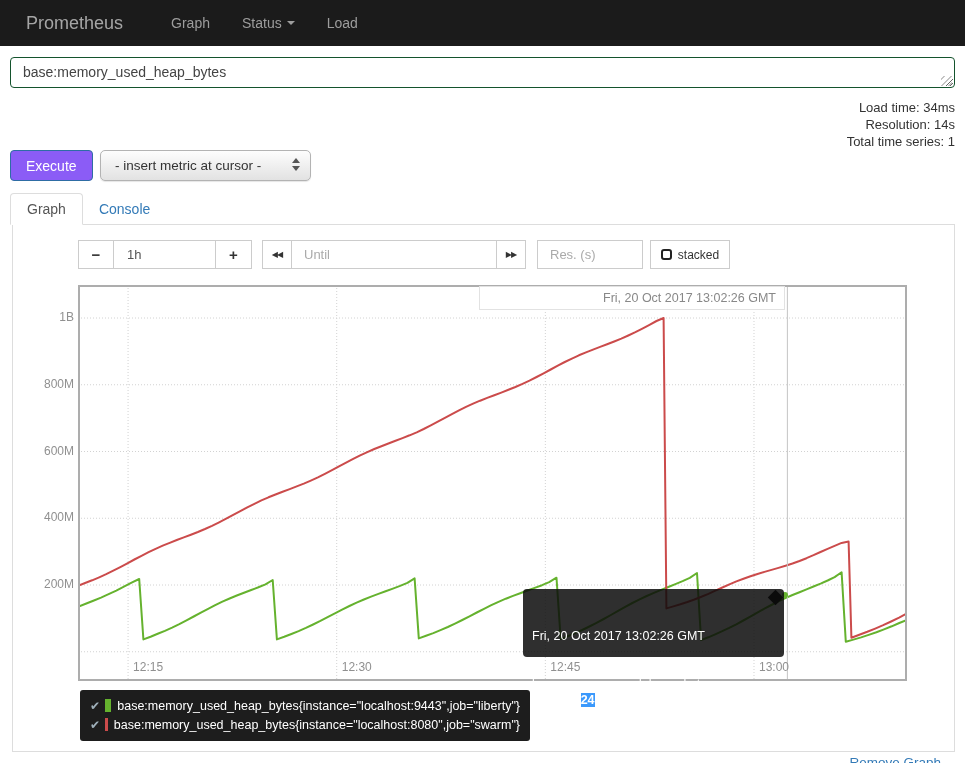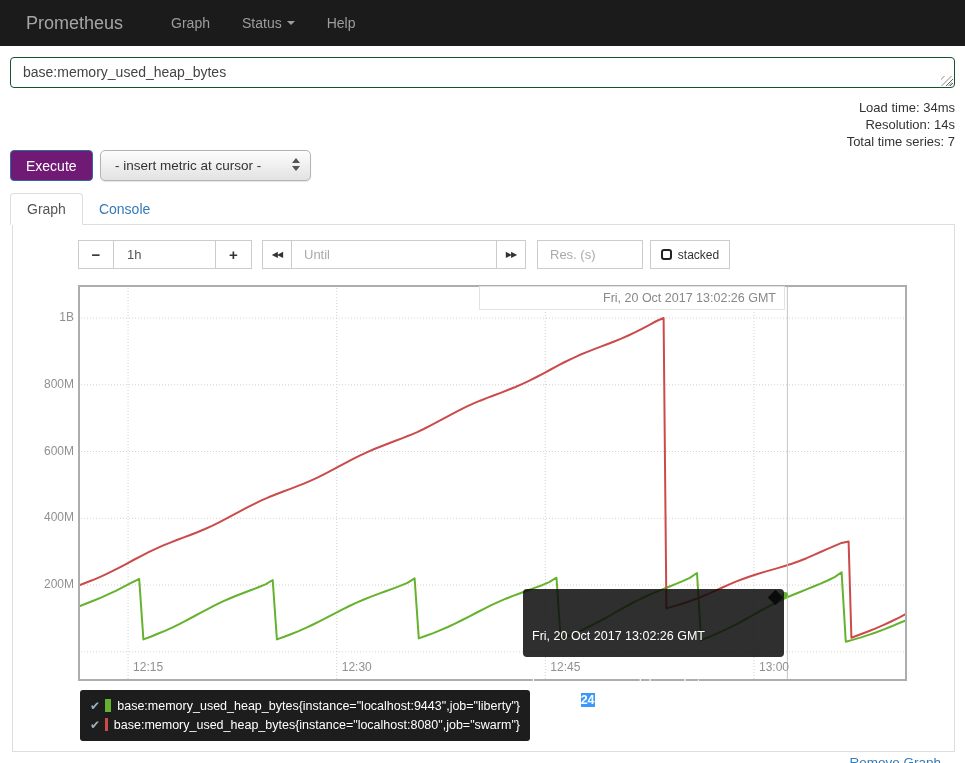--- a/index.html
+++ b/index.html
@@ -11,21 +11,21 @@
   .brand { color:#a5a5a5; font-size:18px; margin-left:26px; cursor:pointer; }
   .nav-items { display:flex; margin-left:32px; }
   .nav-item { color:#9d9d9d; font-size:14px; padding:0 16px; line-height:46px; cursor:pointer; display:flex; align-items:center; }
   .caret { display:inline-block; width:0; height:0; margin-left:5px; border-left:4px solid transparent; border-right:4px solid transparent; border-top:4px solid #9d9d9d; }
 
   
   .query-box { position:absolute; left:10px; top:57px; width:945px; height:31px; border:1px solid #14532d; border-radius:4px; font-family:Liberation Sans, sans-serif; font-size:14px; color:#444; padding:6px 12px; resize:vertical; overflow:hidden; }
   .grip { position:absolute; left:941px; top:76px; width:11px; height:10px; background:repeating-linear-gradient(135deg, transparent 0 2px, #c4c4c4 2px 3px, transparent 3px 5px); pointer-events:none; }
   .stats { position:absolute; right:10px; top:99px; text-align:right; font-size:13px; line-height:17px; color:#333; }
 
-  .execute-btn { position:absolute; left:10px; top:150px; height:31px; padding:4px 15px; background:#701a75; border:1px solid #2e6da4; border-radius:4px; color:#fff; font-size:14px; cursor:pointer; font-family:inherit; }
+  .execute-btn { position:absolute; left:10px; top:150px; height:31px; padding:4px 15px; background:#8b5cf6; border:1px solid #2e6da4; border-radius:4px; color:#fff; font-size:14px; cursor:pointer; font-family:inherit; }
   .metric-select { position:absolute; left:100px; top:150px; width:211px; height:31px; border:1px solid #b3b3b3; border-radius:5px; background:linear-gradient(#fdfdfd,#e2e2e2); box-shadow:0 1px 1px rgba(0,0,0,.1); display:flex; align-items:center; padding:0 30px 0 14px; font-size:13.5px; color:#333; cursor:pointer; }
   .sel-arrows { position:absolute; right:10px; top:7px; display:flex; flex-direction:column; align-items:center; }
   .sel-arrows .up { width:0;height:0;border-left:4px solid transparent;border-right:4px solid transparent;border-bottom:5px solid #555; margin-bottom:3px; }
   .sel-arrows .dn { width:0;height:0;border-left:4px solid transparent;border-right:4px solid transparent;border-top:5px solid #555; }
 
   
   .tabs-row { position:absolute; left:10px; top:195px; width:945px; height:30px; border-bottom:1px solid #ddd; display:flex; align-items:flex-end; }
   .tab { font-size:14px; padding:7px 16px; cursor:pointer; }
   .tab.active { color:#555; background:#fff; border:1px solid #ddd; border-bottom:1px solid #fff; border-radius:4px 4px 0 0; margin-bottom:-1px; }
   .tab.link { color:#337ab7; }
@@ -80,30 +80,30 @@
 <div class="page">
 
   <div class="navbar">
     <span class="brand">Prometheus</span>
     <div class="nav-items">
       <span class="nav-item">Graph</span>
       <span class="nav-item">
           <span>Status</span>
           <span class="caret"></span>
         </span>
-      <span class="nav-item">Help</span>
+      <span class="nav-item">Load</span>
     </div>
   </div>
 
   <textarea class="query-box" spellcheck="false" style="">base:memory_used_heap_bytes</textarea>
   <div class="grip"></div>
   <div class="stats">
     <div>Load time: 34ms</div>
     <div>Resolution: 14s</div>
-    <div>Total time series: 7</div>
+    <div>Total time series: 1</div>
   </div>
 
   <button class="execute-btn">Execute</button>
   <div class="metric-select">
     <span>- insert metric at cursor -</span>
     <span class="sel-arrows" style="position:absolute;">
         <span class="up"></span>
         <span class="dn"></span>
       </span>
   </div>

